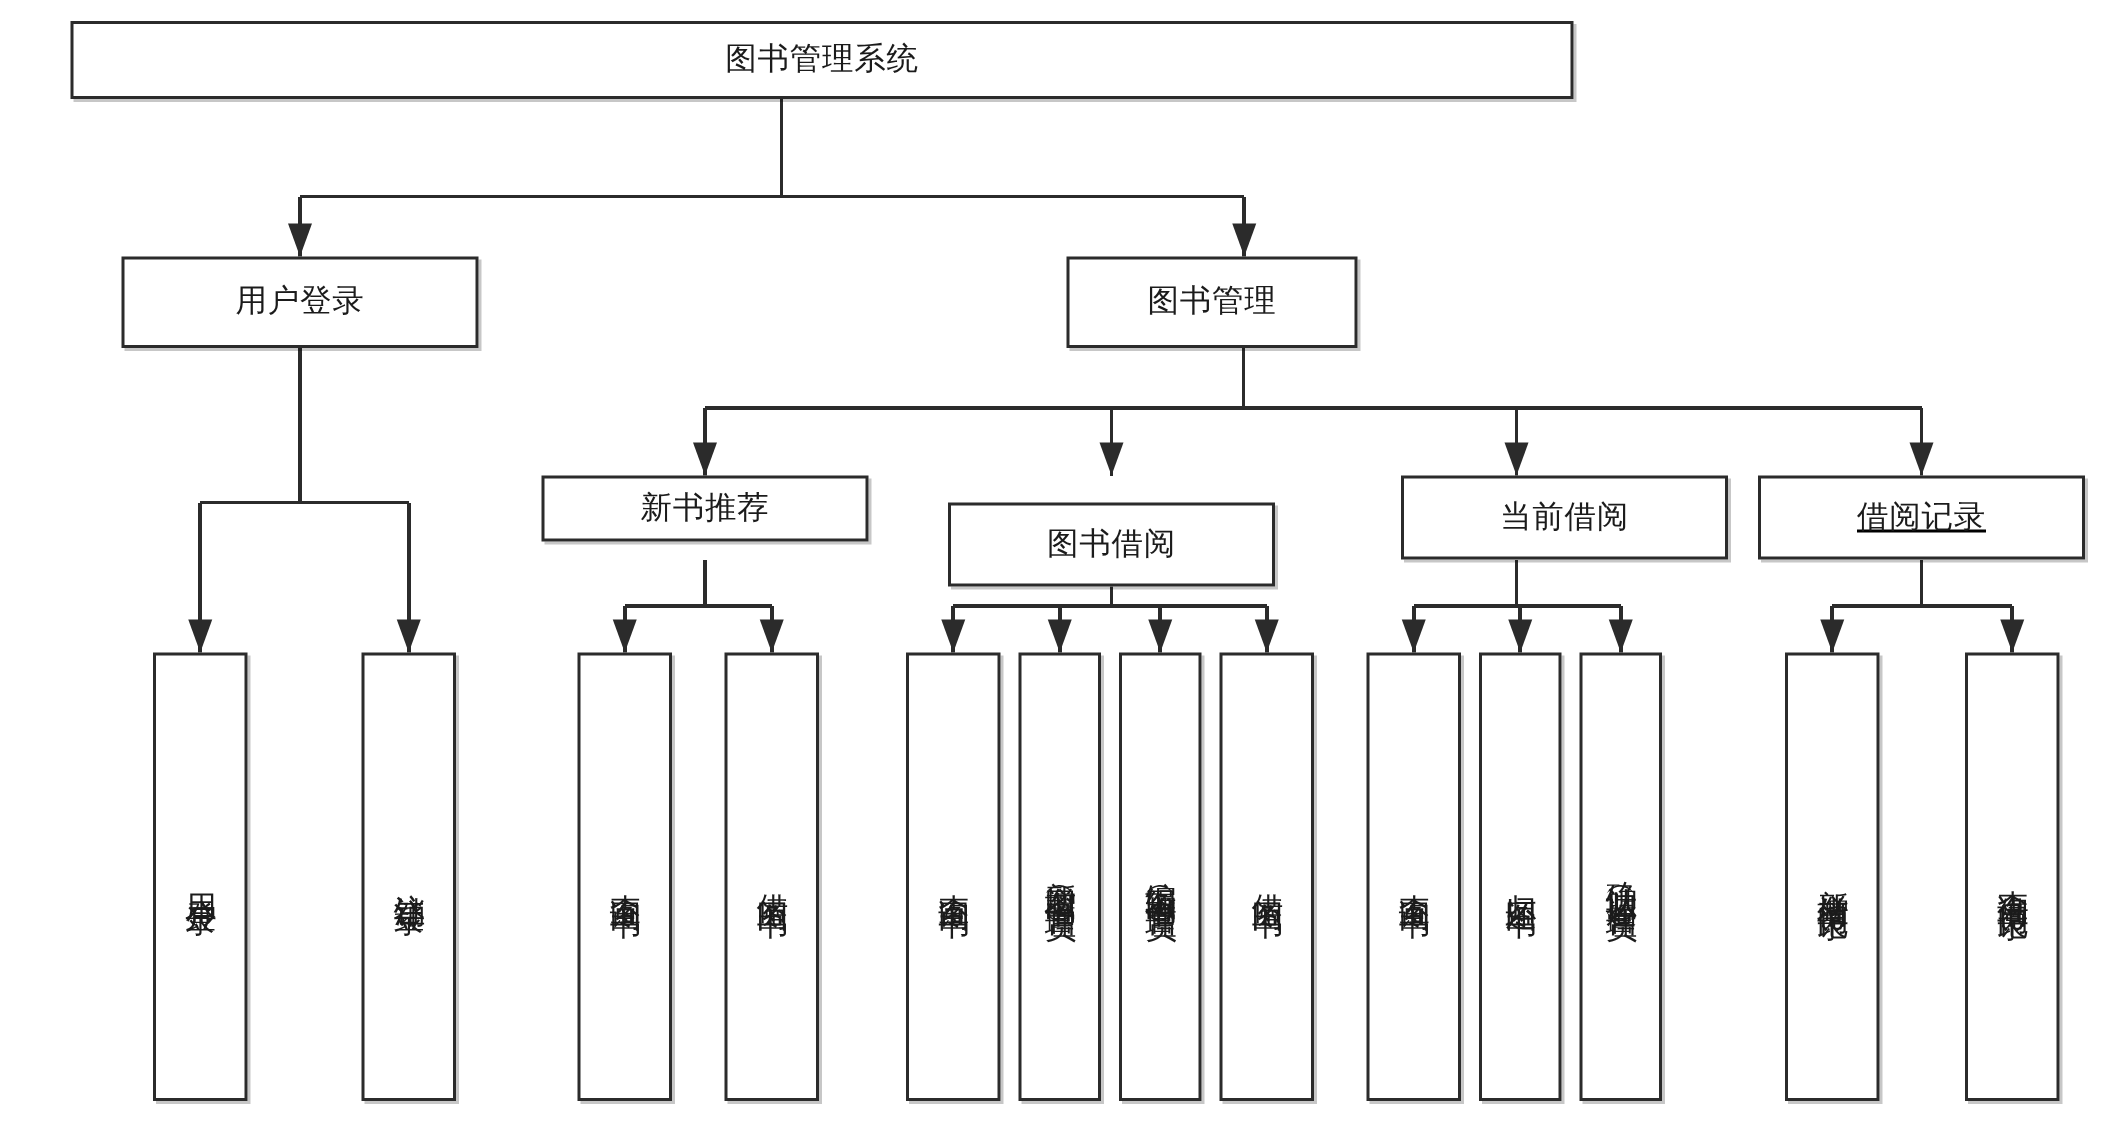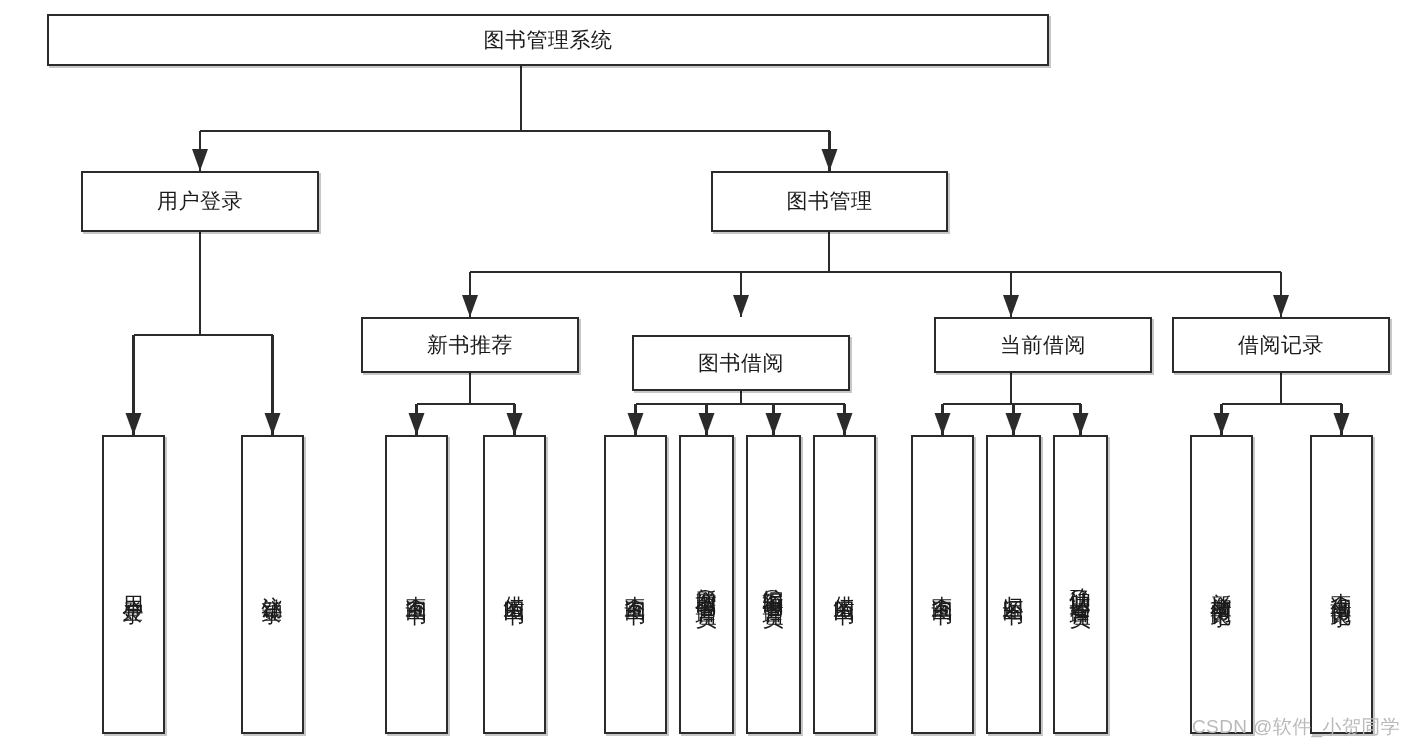--- a/index.html
+++ b/index.html
@@ -124,33 +124,33 @@
       <line x1="1341.5" y1="404" x2="1341.5" y2="435" stroke="#2b2b2b" stroke-width="2.4" shape-rendering="crispEdges"></line>
       <polygon points="1333.5,413 1349.5,413 1341.5,435" fill="#2b2b2b"></polygon>
     </svg>
   <div id="node-layer">
       <div class="node-box horizontal" style="left: 20px; top: 14px; width: 1002px; height: 52px; margin-left: 27px;">
         <div class="node-label">图书管理系统</div>
       </div>
       <div class="node-box horizontal" style="left: 81px; top: 171px; width: 238px; height: 61px;">
         <div class="node-label">用户登录</div>
       </div>
-      <div class="node-box horizontal" style="left: 711px; top: 171px; width: 237px; height: 61px;">
+      <div class="node-box horizontal" style="left: 711px; top: 171px; width: 194px; height: 61px;">
         <div class="node-label">图书管理</div>
       </div>
-      <div class="node-box horizontal" style="left: 361px; top: 317px; width: 218px; height: 56px;">
+      <div class="node-box horizontal" style="left: 361px; top: 317px; width: 218px; height: 44px;">
         <div class="node-label">新书推荐</div>
       </div>
       <div class="node-box horizontal" style="left: 632px; top: 335px; width: 218px; height: 56px;">
         <div class="node-label">图书借阅</div>
       </div>
       <div class="node-box horizontal" style="left: 902px; top: 317px; width: 218px; height: 56px; margin-left: 32px;">
         <div class="node-label">当前借阅</div>
       </div>
-      <div class="node-box horizontal" style="left: 1172px; top: 317px; width: 218px; height: 56px;">
+      <div class="node-box horizontal" style="left: 1172px; top: 317px; width: 218px; height: 56px; text-decoration: underline;">
         <div class="node-label">借阅记录</div>
       </div>
       <div class="node-box vertical" style="left: 102px; top: 435px; width: 63px; height: 299px; padding-top: 0px; align-items: center;">
         <div class="node-label">用户登录</div>
       </div>
       <div class="node-box vertical" style="left: 241px; top: 435px; width: 63px; height: 299px; padding-top: 0px; align-items: center;">
         <div class="node-label">注销登录</div>
       </div>
       <div class="node-box vertical" style="left: 385px; top: 435px; width: 63px; height: 299px; padding-top: 0px; align-items: center;">
         <div class="node-label">查询图书</div>
@@ -179,14 +179,13 @@
       <div class="node-box vertical" style="left: 1053px; top: 435px; width: 55px; height: 299px; padding-top: 0px; align-items: center;">
         <div class="node-label">确认归还（管理员）</div>
       </div>
       <div class="node-box vertical" style="left: 1190px; top: 435px; width: 63px; height: 299px; padding-top: 0px; align-items: center;">
         <div class="node-label">新增借阅记录</div>
       </div>
       <div class="node-box vertical" style="left: 1310px; top: 435px; width: 63px; height: 299px; padding-top: 0px; align-items: center;">
         <div class="node-label">查询借阅记录</div>
       </div>
     </div>
-  <div class="watermark" style="left: 1192px; top: 714px;">CSDN @软件_小贺同学</div>
 </div>
 
 </body></html>

